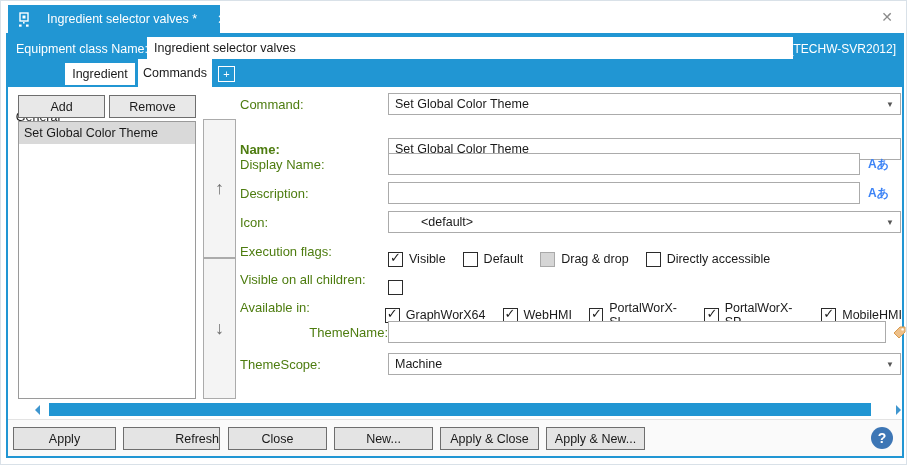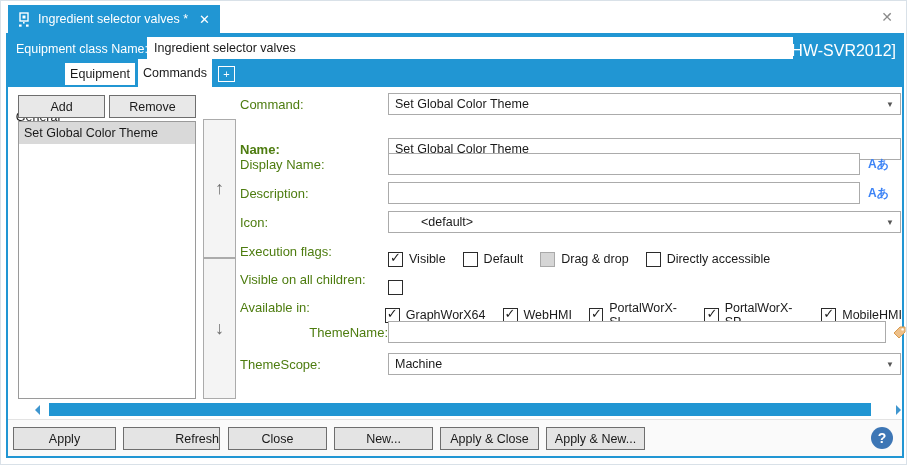--- a/index.html
+++ b/index.html
@@ -4,38 +4,38 @@
 <style>
   * { margin:0; padding:0; box-sizing:border-box; }
   html,body { background:#ffffff; }
   body { font-family:"Liberation Sans","DejaVu Sans",sans-serif; font-size:12px; color:#1a1a1a; }
   #app { position:relative; width:907px; height:465px; background:#ffffff; overflow:hidden;
          border:1px solid #d9e1e8; }
 
   
   .doc-tab { position:absolute; left:7px; top:4px; width:212px; height:28px;
              background:var(--accent); color:#fff; display:flex; align-items:center;
-             padding:0 10px 0 8px; gap:7px; cursor:pointer; }
+             padding:0 10px 0 8px; gap:16px; cursor:pointer; }
   .doc-tab .title { font-size:12.5px; white-space:nowrap; }
   .doc-tab .tab-close { font-size:13px; font-weight:bold; margin-left:4px; cursor:pointer; }
   .win-close { position:absolute; right:11px; top:8px; width:16px; height:16px;
                color:#8a8a8a; font-size:14px; line-height:16px; text-align:center; cursor:pointer; }
 
   
   .dialog { position:absolute; left:5px; top:32px; width:898px; height:425px;
             border-left:2px solid var(--accent); border-right:2px solid var(--accent);
             border-bottom:2px solid var(--accent); background:#ffffff; }
 
   
   .blue-head { position:absolute; left:0; top:0; right:0; height:54px; background:var(--accent); }
   .eq-label { position:absolute; left:8px; top:9px; color:#ffffff; font-size:12.5px; }
   .eq-input { position:absolute; left:139px; top:4px; width:646px; height:22px;
               border:1px solid #ffffff; background:#ffffff; font-family:inherit;
               font-size:12.5px; padding:0 6px; color:#1a1a1a; outline:none; }
-  .server-badge { position:absolute; right:6px; top:9px; color:#ffffff; font-size:16px;margin-left:8px; }
+  .server-badge { position:absolute; right:6px; top:9px; color:#ffffff; font-size:12px;margin-left:8px; }
 
   
   .tab { position:absolute; top:30px; height:22px; background:#ffffff; color:#1a1a1a;
          font-size:12.5px; display:flex; align-items:center; justify-content:center; cursor:pointer; }
   .tab.active { top:26px; height:28px; z-index:2; }
   .tab-general   { left:6px;  width:48px;margin-top:43px; }
   .tab-parameters{ left:57px; width:70px; }
   .tab-commands  { left:130px; width:74px; }
   .tab-plus { position:absolute; left:210px; top:33px; width:17px; height:16px;
               background:var(--accent); border:1px solid #ffffff; color:#ffffff;
@@ -125,21 +125,21 @@
   <div class="win-close">✕</div>
 
   <div class="dialog">
 
     <div class="blue-head">
       <span class="eq-label">Equipment class Name:</span>
       <input class="eq-input" type="text" value="Ingredient selector valves" style="">
       <span class="server-badge">[TECHW-SVR2012]</span>
 
       <div class="tab tab-general">General</div>
-      <div class="tab tab-parameters">Equipment</div>
+      <div class="tab tab-parameters">Ingredient</div>
       <div class="tab tab-commands active">Commands</div>
       <div class="tab-plus">+</div>
     </div>
 
     <button class="btn add-btn">Add</button>
     <button class="btn remove-btn">Remove</button>
     <div class="listbox">
       <div class="list-item selected">Set Global Color Theme</div>
     </div>
 

